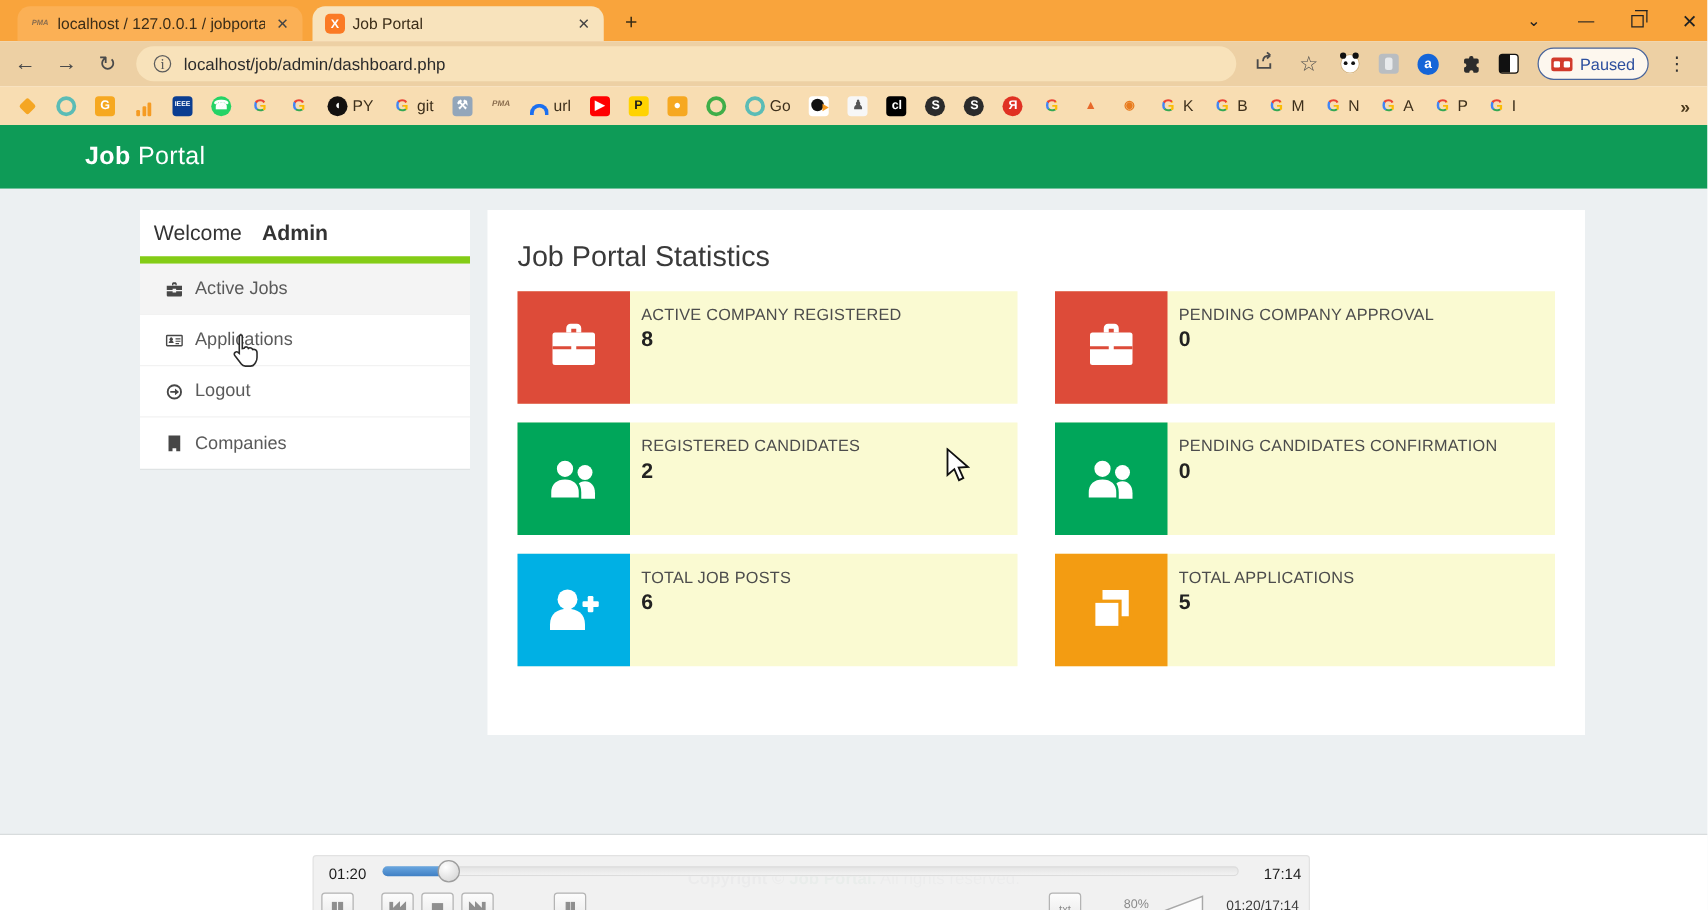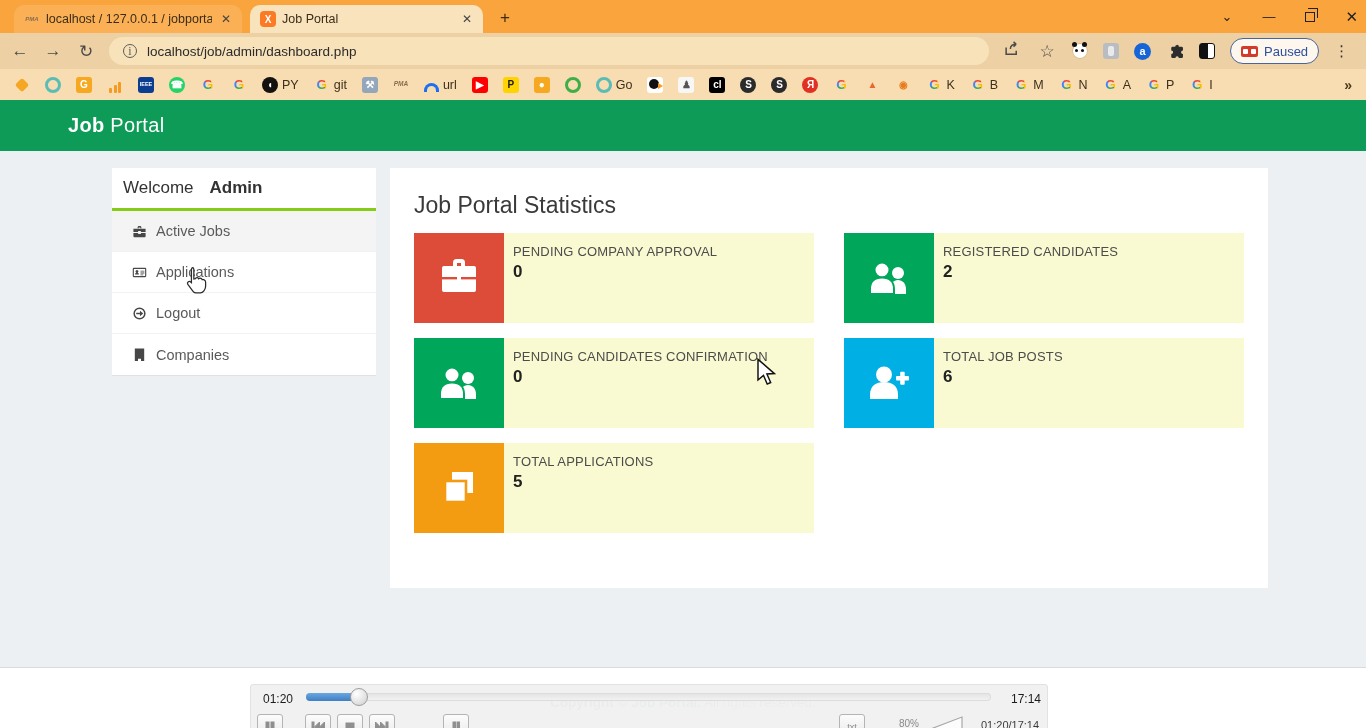--- a/index.html
+++ b/index.html
@@ -61,21 +61,21 @@
 
   
   .appheader { position:absolute; left:0; top:100px; width:1366px; height:51px; display:flex; align-items:center; }
   .brand { margin-left:68px; font-size:20px; color:#fff; letter-spacing:.3px; }
   .brand b { font-weight:bold; }
 
   .content { position:absolute; left:0; top:151px; width:1366px; height:517px; background:#ecf0f2; border-bottom:1px solid #d8dcdd; }
 
   .card { background:#fff; position:absolute; }
   .sidebar { left:112px; top:17px; width:264px; border-bottom:1px solid #dfe3e4; }
-  .welcome { height:43px; display:flex; align-items:center; padding-left:11px; font-size:17px; color:#333; border-bottom:3px solid #84cc16; }
+  .welcome { height:43px; display:flex; align-items:center; padding-left:11px; font-size:17px; color:#333; border-bottom:6px solid #84cc16; }
   .welcome b { margin-left:16px; }
   .menu-item { height:41px; display:flex; align-items:center; gap:9px; padding-left:19px; font-size:14.5px; color:#5a5a5a; border-bottom:1px solid #f2f2f2; cursor:pointer; }
   .menu-item:last-child { border-bottom:none; }
   .menu-item.active { border-left:3px solid #3c8dbc; padding-left:16px; color:#333; font-weight:bold; }
   .menu-item.hovered { background:#f4f4f4; }
   .mi-ic { width:16px; height:16px; display:flex; align-items:center; justify-content:center; }
   .mi-ic svg { width:15px; height:15px; fill:#474747; }
 
   .mainpanel { left:390px; top:17px; width:878px; height:420px; padding:24px; }
   .page-title { font-size:23px; color:#3a3a3a; margin-bottom:14px; font-weight:normal; }
@@ -379,20 +379,31 @@
             </svg>
           </span>
         <span>Companies</span>
       </div>
     </div>
 
     <div class="card mainpanel">
       <h1 class="page-title">Job Portal Statistics</h1>
       <div class="stats-grid">
 
+        <div class="stat" style="--c: #dd4b39;">
+          <div class="stat-iconbox">
+              <svg>
+                <use href="#sym-briefcase"></use>
+              </svg>
+            </div>
+          <div class="stat-body">
+            <div class="stat-label">ACTIVE COMPANY REGISTERED</div>
+            <div class="stat-value">8</div>
+          </div>
+        </div>
 
         <div class="stat" style="--c: #dd4b39;">
           <div class="stat-iconbox">
               <svg>
                 <use href="#sym-briefcase"></use>
               </svg>
             </div>
           <div class="stat-body">
             <div class="stat-label">PENDING COMPANY APPROVAL</div>
             <div class="stat-value">0</div>

